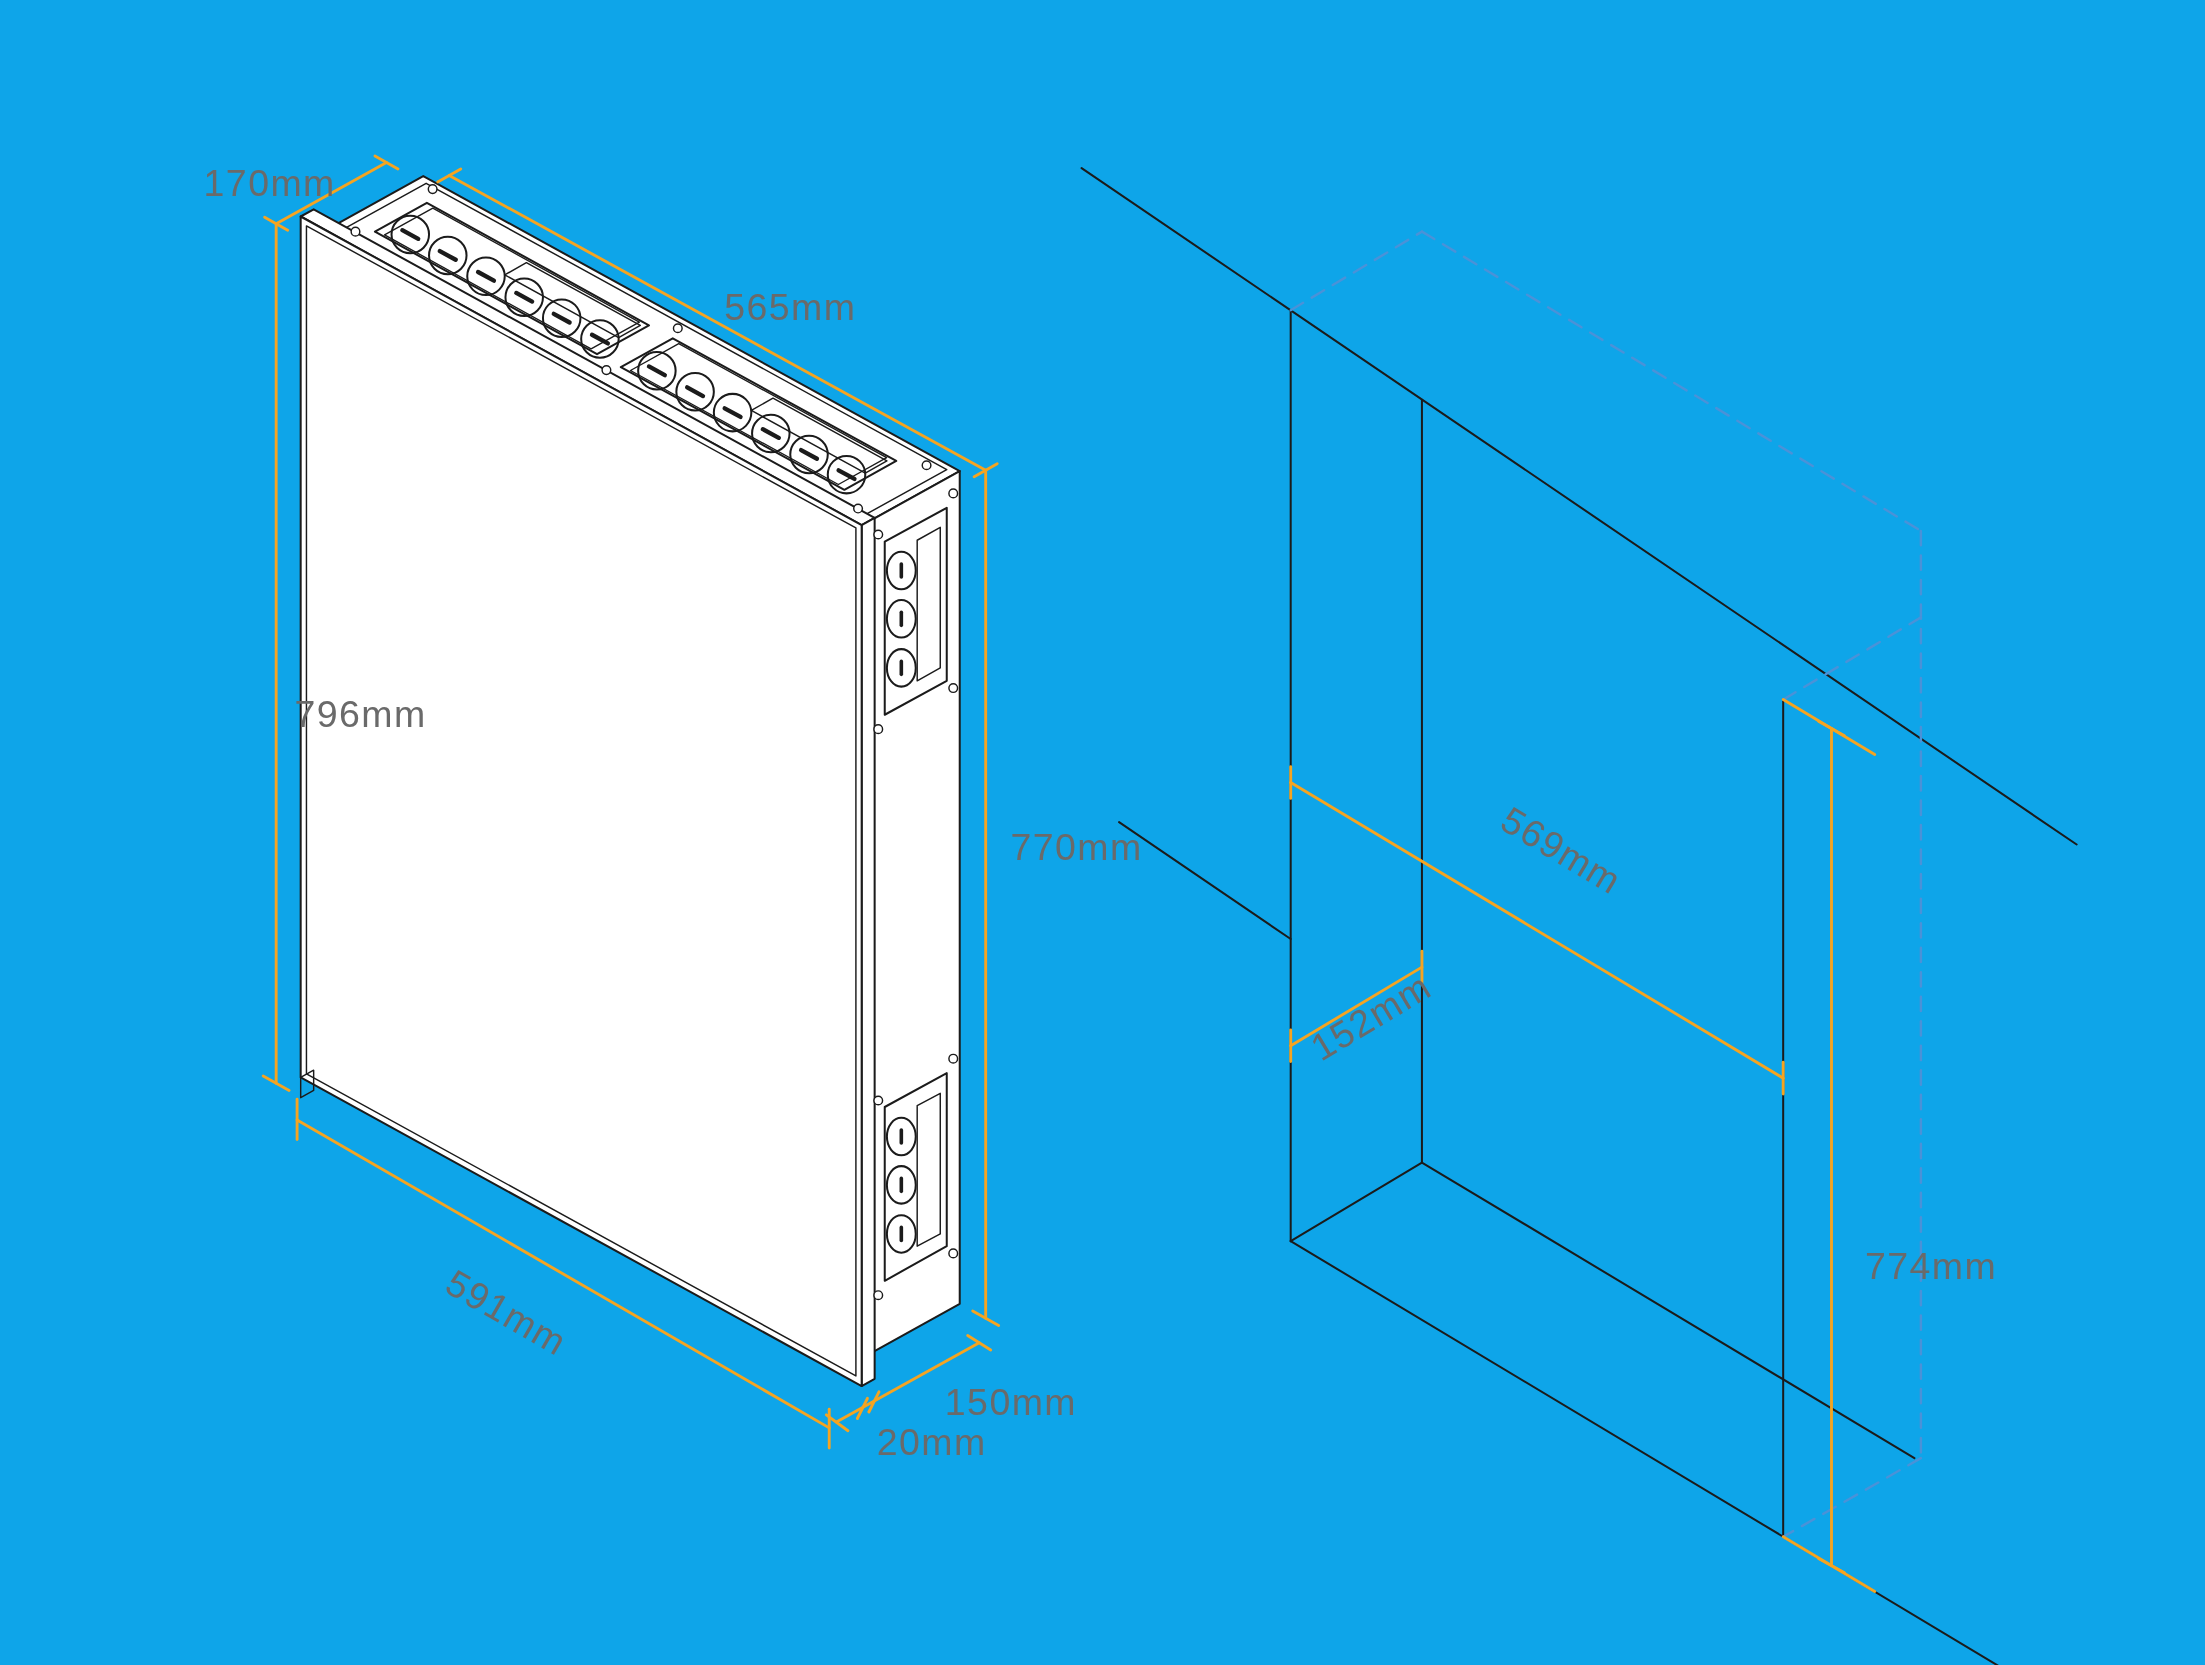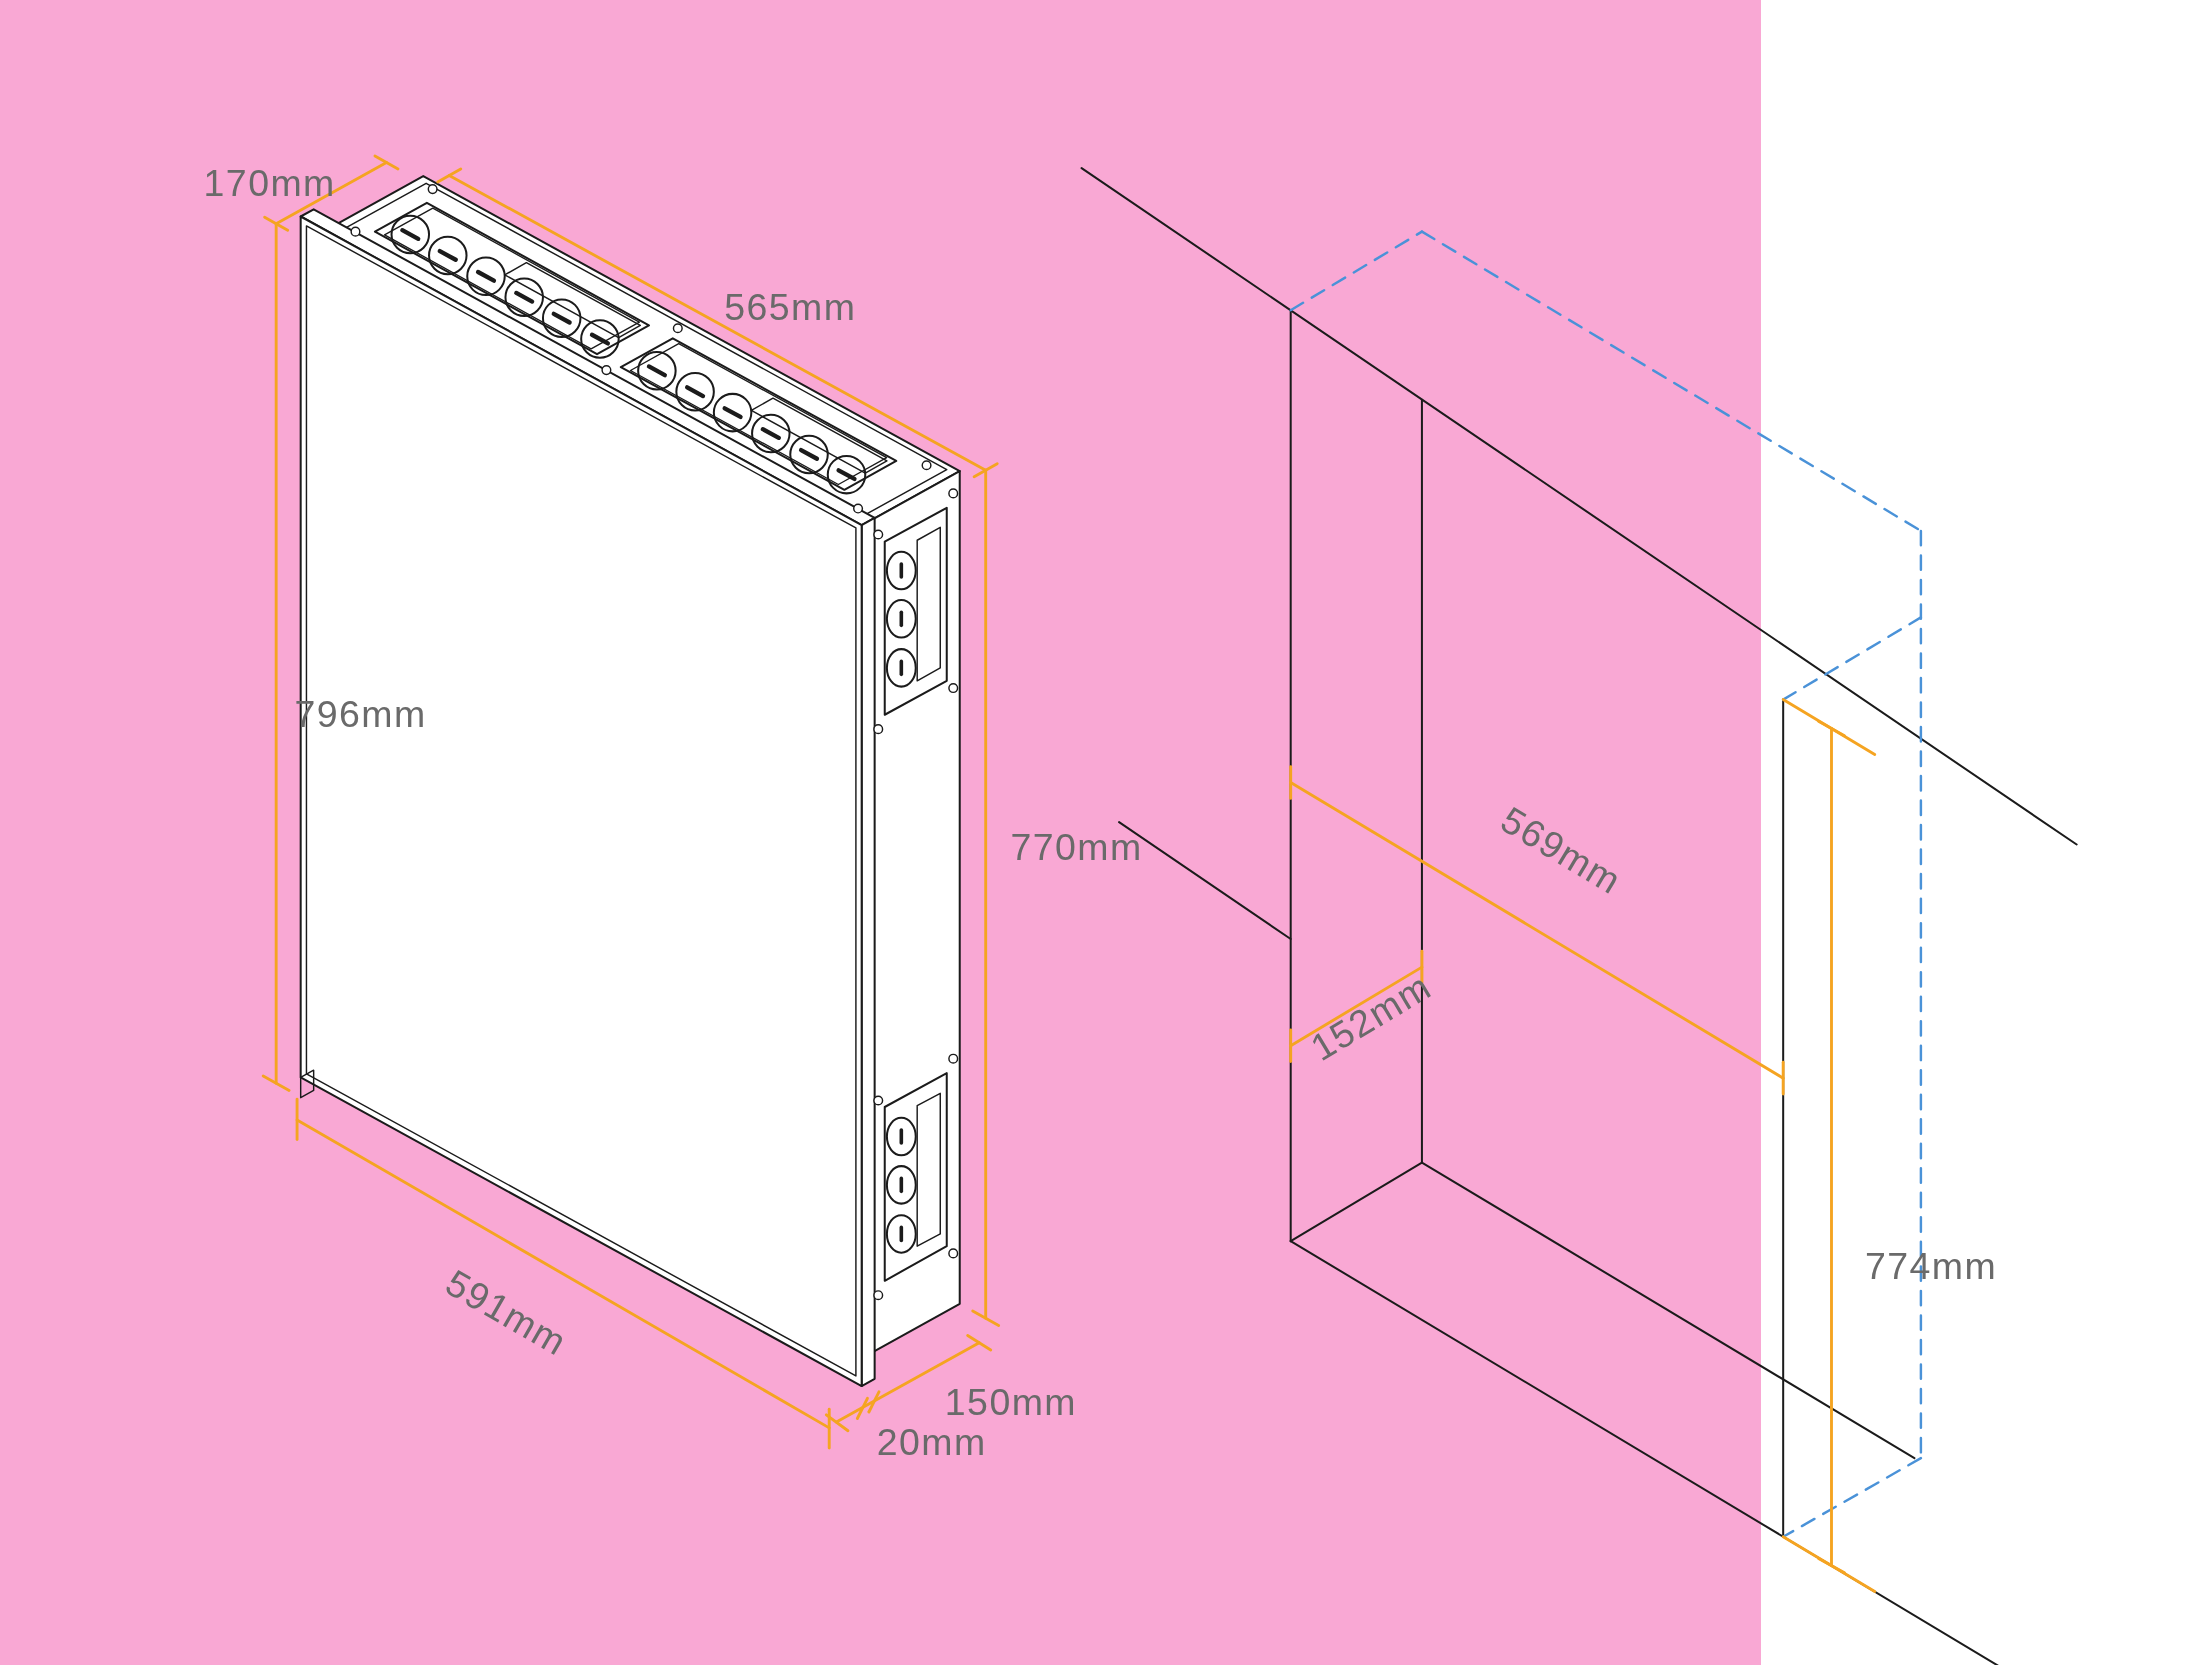--- a/index.html
+++ b/index.html
@@ -1,16 +1,16 @@
 <!DOCTYPE html>
 <html style="font-size:11.5px"><head>
 <meta charset="utf-8">
 <style>
   html,body{margin:0;padding:0;background:#ffffff;}
-  .stage{position:relative;width:1761px;height:1666px;background:#f9a8d4;font-family:"Liberation Sans",sans-serif;}
+  .stage{position:relative;width:2205px;height:1666px;background:#0ea5e9;font-family:"Liberation Sans",sans-serif;}
   svg{display:block}
   .ln{stroke:#1b1b1b;stroke-width:2.8;fill:none;stroke-linejoin:round;stroke-linecap:round}
   .lnthin{stroke:#1b1b1b;stroke-width:2;fill:none;stroke-linejoin:round;stroke-linecap:round}
   .face{fill:#ffffff;stroke:#1b1b1b;stroke-width:2.8;stroke-linejoin:round}
   .dot{fill:#ffffff;stroke:#1b1b1b;stroke-width:2}
   .slot{stroke:#1b1b1b;stroke-width:6;stroke-linecap:round}
   .slotv{stroke:#1b1b1b;stroke-width:5;stroke-linecap:round}
   .dim{stroke:#F5A421;stroke-width:4;fill:none;stroke-linecap:round}
   .hid{stroke:#4A92D8;stroke-width:3.4;fill:none;stroke-dasharray:20 14;stroke-linecap:round}
   .lbl{font-family:"Liberation Sans",sans-serif;font-size:52px;fill:#6a6a6a;letter-spacing:2px}

